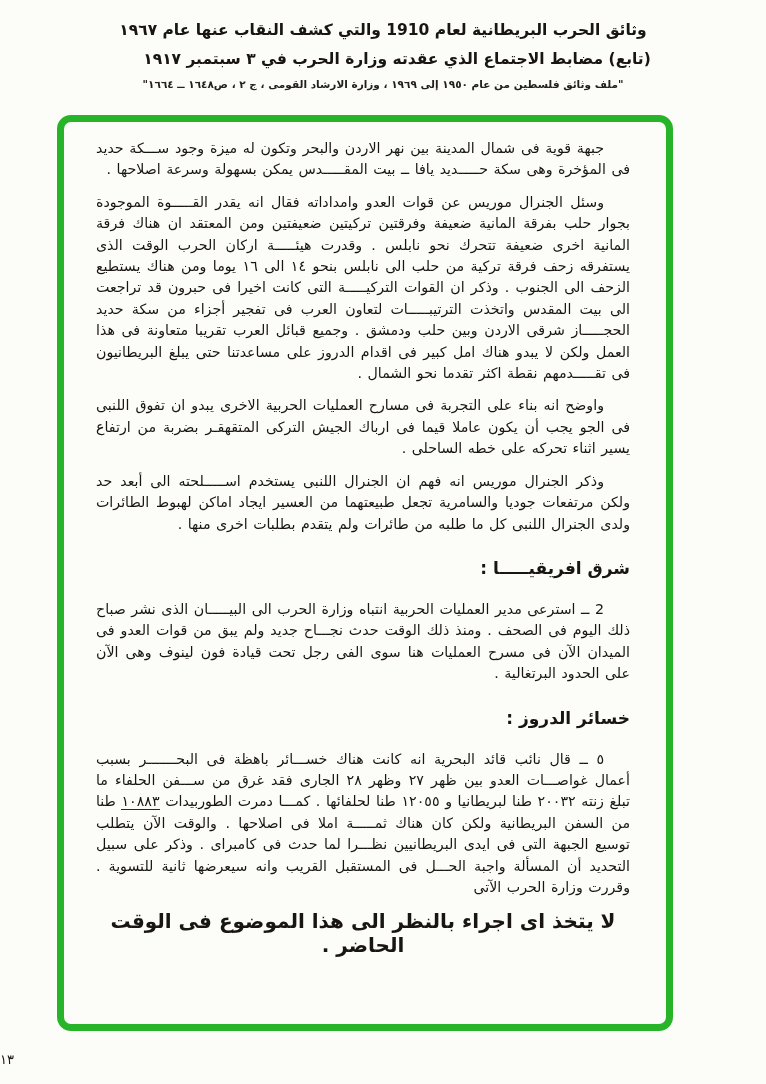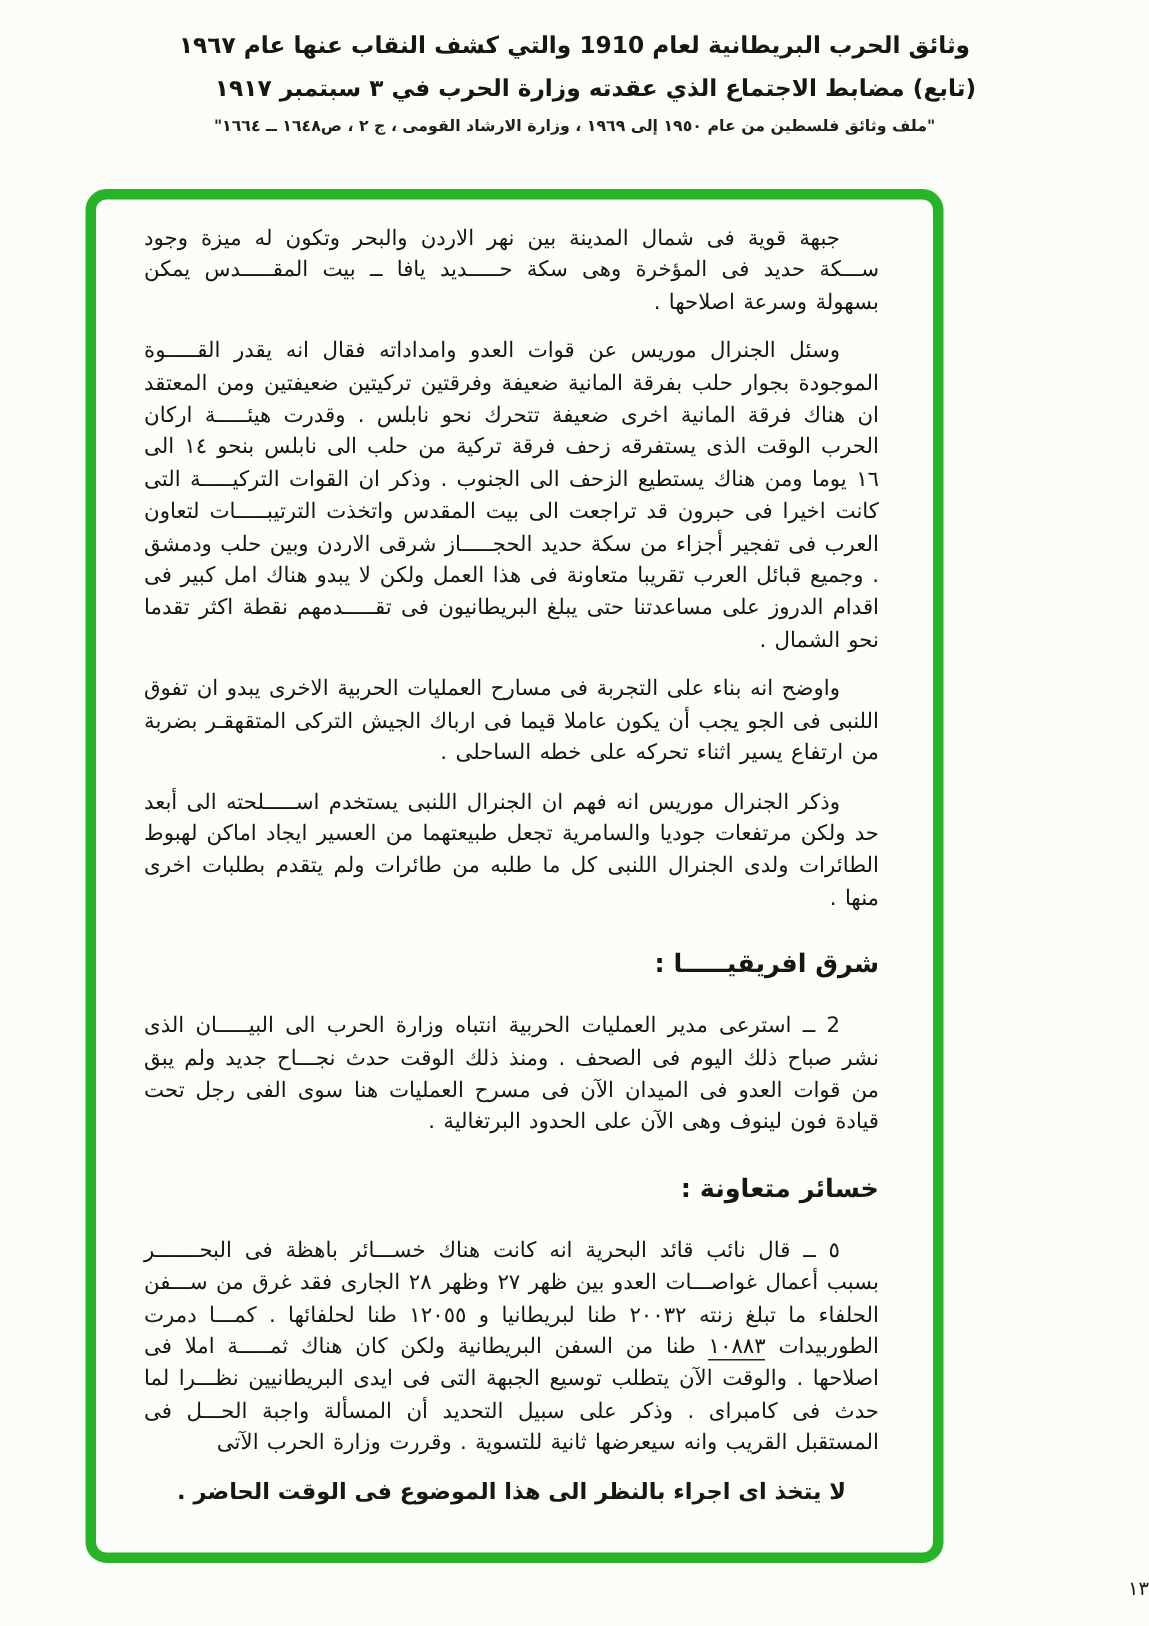--- a/index.html
+++ b/index.html
@@ -10,22 +10,22 @@
     color:#181512;
     position:relative;
     overflow:hidden;
   }
   .header{ text-align:center; direction:rtl; padding-top:21px; }
   .header .l1{ font-size:15.5px; font-weight:bold; letter-spacing:0; }
   .header .l2{ font-size:15.5px; font-weight:bold; margin-top:11px;margin-left:28px; }
   .header .l3{ font-size:10.5px; font-weight:bold; margin-top:10px; color:#23201c; }
 
   .frame{
-    position:absolute; left:57px; top:126px;
-    width:572px; height:916px; box-sizing:border-box;
+    position:absolute; left:57px; top:115px;
+    width:616px; height:916px; box-sizing:border-box;
     border:7px solid #28b428;
     border-radius:14px;
     padding:16px 36px 0 32px;
     direction:rtl;
     background:transparent;
   }
   .para{
     font-size:14.2px;
     line-height:21.4px;
     text-align:justify;
@@ -33,29 +33,29 @@
     margin:0 0 11px 0;
     word-spacing:1px;
   }
   .heading{
     font-size:17px;
     font-weight:bold;
     margin:23px 0 21px 0;
     text-indent:0;
   }
   .decision{
-    font-size:15px;
+    font-size:20px;
     font-weight:bold;
     text-align:center;
     margin-top:3px;
   }
   .u{ border-bottom:1.5px solid #2a2520; }
   .page-number{
     position:absolute; top:1052px; left:0; width:100%;
-    text-align:right; font-size:13px; color:#1c1813;
+    text-align:left; font-size:13px; color:#1c1813;
   }
 </style>
 </head>
 <body>
 
 <div class="header">
   <div class="l1">وثائق الحرب البريطانية لعام 1910 والتي كشف النقاب عنها عام ١٩٦٧</div>
   <div class="l2">(تابع) مضابط الاجتماع الذي عقدته وزارة الحرب في ٣ سبتمبر ١٩١٧</div>
   <div class="l3">"ملف وثائق فلسطين من عام ١٩٥٠ إلى ١٩٦٩ ، وزارة الارشاد القومى ، ج ٢ ، ص١٦٤٨ ــ ١٦٦٤"</div>
 </div>
@@ -67,20 +67,20 @@
   <p class="para">وسئل الجنرال موريس عن قوات العدو وامداداته فقال انه يقدر القـــــوة الموجودة بجوار حلب بفرقة المانية ضعيفة وفرقتين تركيتين ضعيفتين ومن المعتقد ان هناك فرقة المانية اخرى ضعيفة تتحرك نحو نابلس . وقدرت هيئـــــة اركان الحرب الوقت الذى يستفرقه زحف فرقة تركية من حلب الى نابلس بنحو ١٤ الى ١٦ يوما ومن هناك يستطيع الزحف الى الجنوب . وذكر ان القوات التركيـــــة التى كانت اخيرا فى حبرون قد تراجعت الى بيت المقدس واتخذت الترتيبـــــات لتعاون العرب فى تفجير أجزاء من سكة حديد الحجـــــاز شرقى الاردن وبين حلب ودمشق . وجميع قبائل العرب تقريبا متعاونة فى هذا العمل ولكن لا يبدو هناك امل كبير فى اقدام الدروز على مساعدتنا حتى يبلغ البريطانيون فى تقـــــدمهم نقطة اكثر تقدما نحو الشمال .</p>
 
   <p class="para">واوضح انه بناء على التجربة فى مسارح العمليات الحربية الاخرى يبدو ان تفوق اللنبى فى الجو يجب أن يكون عاملا قيما فى ارباك الجيش التركى المتقهقـر بضربة من ارتفاع يسير اثناء تحركه على خطه الساحلى .</p>
 
   <p class="para">وذكر الجنرال موريس انه فهم ان الجنرال اللنبى يستخدم اســـــلحته الى أبعد حد ولكن مرتفعات جوديا والسامرية تجعل طبيعتهما من العسير ايجاد اماكن لهبوط الطائرات ولدى الجنرال اللنبى كل ما طلبه من طائرات ولم يتقدم بطلبات اخرى منها .</p>
 
   <div class="heading">شرق افريقيـــــا :</div>
 
   <p class="para">2 ــ استرعى مدير العمليات الحربية انتباه وزارة الحرب الى البيـــــان الذى نشر صباح ذلك اليوم فى الصحف . ومنذ ذلك الوقت حدث نجـــاح جديد ولم يبق من قوات العدو فى الميدان الآن فى مسرح العمليات هنا سوى الفى رجل تحت قيادة فون لينوف وهى الآن على الحدود البرتغالية .</p>
 
-  <div class="heading">خسائر متعاونة :</div>
+  <div class="heading">خسائر الدروز :</div>
 
   <p class="para"><span>٥ ــ قال نائب قائد البحرية انه كانت هناك خســـائر باهظة فى البحـــــــر بسبب أعمال غواصـــات العدو بين ظهر ٢٧ وظهر ٢٨ الجارى فقد غرق من ســـفن الحلفاء ما تبلغ زنته ٢٠٠٣٢ طنا لبريطانيا و ١٢٠٥٥ طنا لحلفائها . كمـــا دمرت الطوربيدات </span><span class="u">١٠٨٨٣</span><span> طنا من السفن البريطانية ولكن كان هناك ثمـــــة املا فى اصلاحها . والوقت الآن يتطلب توسيع الجبهة التى فى ايدى البريطانيين نظـــرا لما حدث فى كامبراى . وذكر على سبيل التحديد أن المسألة واجبة الحـــل فى المستقبل القريب وانه سيعرضها ثانية للتسوية . وقررت وزارة الحرب الآتى</span></p>
 
   <div class="decision">لا يتخذ اى اجراء بالنظر الى هذا الموضوع فى الوقت الحاضر .</div>
 </div>
 
 <div class="page-number">١٣</div>
 
 </body></html>

